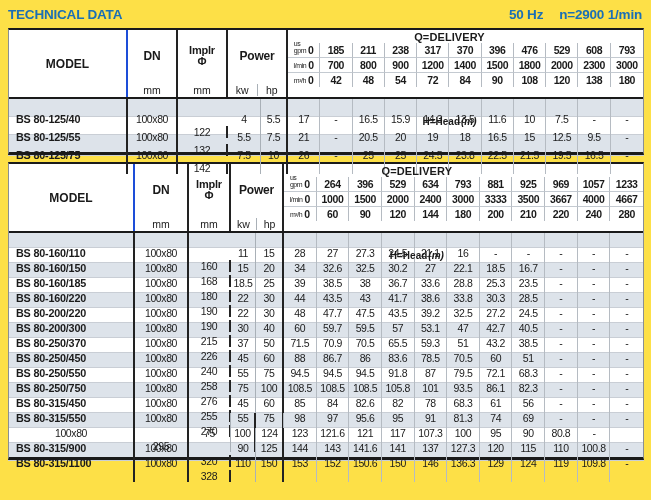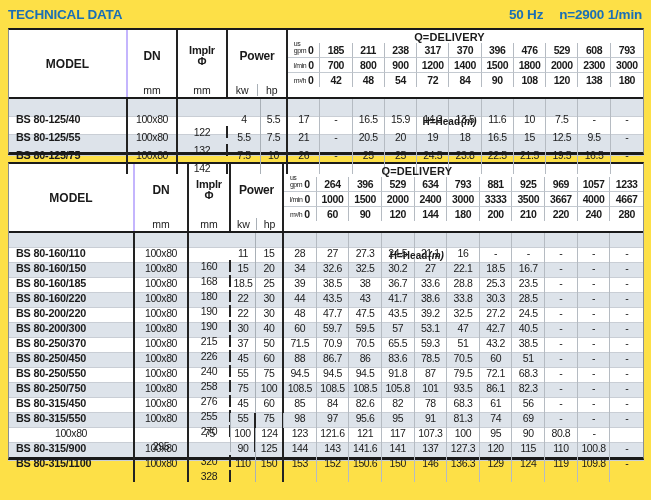--- a/index.html
+++ b/index.html
@@ -13,21 +13,21 @@
   .dtable{margin:0 7px 7px 8px;border-left:1px solid #8a8f94;border-right:1px solid #8a8f94;
           border-top:2px solid #1a1a1a;border-bottom:3px solid #1a1a1a;background:#fff;
           box-shadow:0 1px 0 #c9ced4;}
   .t1{--cols:119px 50px 50px 33px 27px repeat(11,1fr);--headx:45.5%;}
   .t2{--cols:126px 54px 42px 25px 28px repeat(11,1fr);--headx:37%;}
 
   
   .hdr{display:grid;grid-template-columns:var(--cols);grid-template-rows:13px 15px 15px 14px 10px;
        border-bottom:2px solid #1a1a1a;}
   .h-model{grid-area:1/1/6/2;display:flex;align-items:center;justify-content:center;
-           font-weight:bold;font-size:12px;border-right:2px solid #c4b5fd;}
+           font-weight:bold;font-size:12px;border-right:2px solid #1d4ed8;}
   .h-wrap{display:flex;flex-direction:column;border-right:2px solid #222;}
   .h-dn{grid-area:1/2/6/3;} .h-implr{grid-area:1/3/6/4;} .h-power{grid-area:1/4/6/6;}
   .big{flex:1;display:flex;align-items:center;justify-content:center;
        font-weight:bold;font-size:12px;letter-spacing:-0.2px;}
   .big.stack{flex-direction:column;font-size:11px;line-height:11.5px;}
   .sub{height:15px;display:flex;align-items:center;justify-content:center;
        font-weight:normal;font-size:10.5px;}
   .sub.kwhp{align-items:flex-end;padding-bottom:1px;}
   .sub.kwhp span{flex:1;text-align:center;}
   .sub.kwhp .kw{border-right:1px solid #a9b0b7;}

